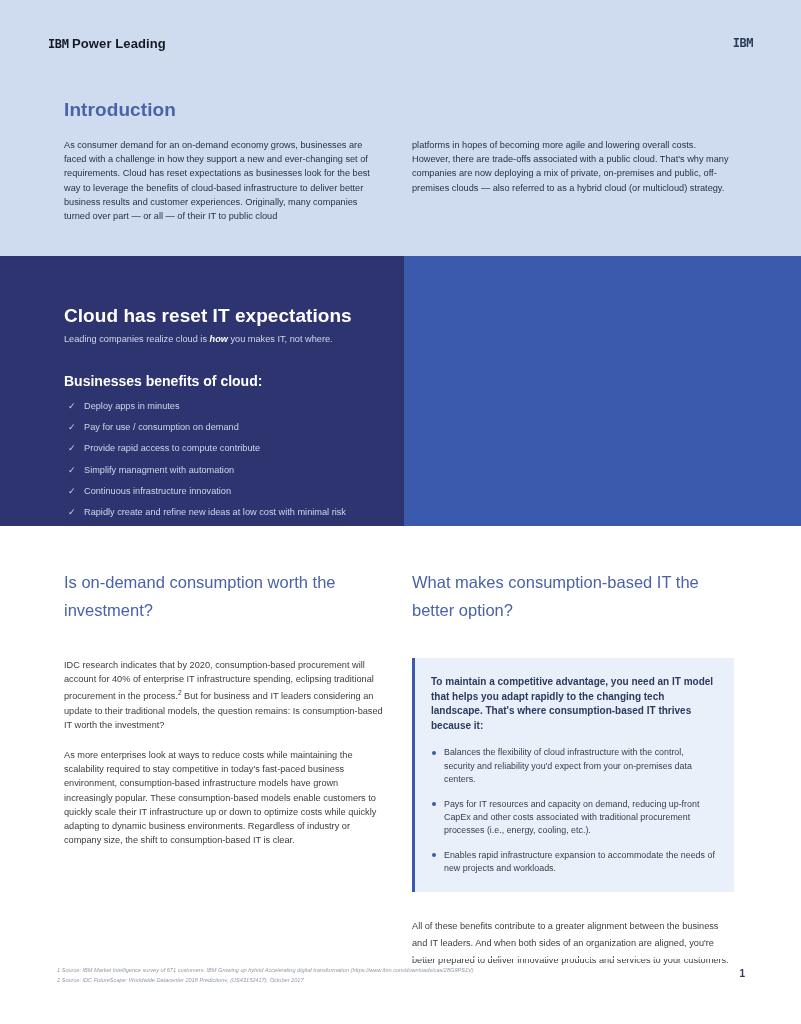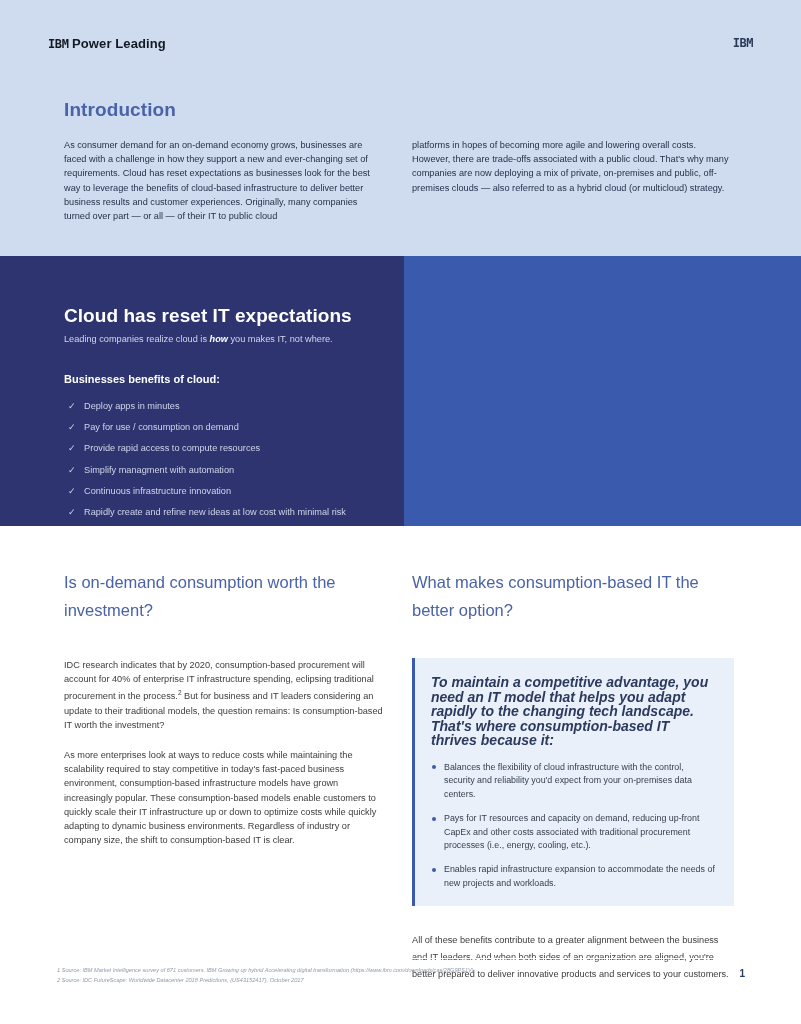--- a/index.html
+++ b/index.html
@@ -114,21 +114,21 @@
     position: absolute;
     left: 64px; top: 78px;
     font-size: 9.2px;
     color: #d2d7ea;
   }
   .blue-sub b { color: #ffffff; font-style: italic; font-weight: 700; }
 
   .benefits-label {
     position: absolute;
     left: 64px; top: 117px;
-    font-size: 11px;
+    font-size: 14px;
     font-weight: 700;
     color: #ffffff;
   }
 
   .benefits-list {
     position: absolute;
     left: 68px; top: 140px;
     width: 330px;
     list-style: none;
   }
@@ -183,23 +183,22 @@
   .body-p sup { font-size: 6.5px; vertical-align: super; }
 
   
   .callout {
     margin-top: 22px;
     background: #eaf0f9;
     border-left: 3px solid #3a5bad;
     padding: 17px 18px 16px 16px;
   }
   .callout-lead {
-    font-size: 14px;
+    font-size: 10px;
     line-height: 14.6px;
-    font-style: italic;
     font-weight: 700;
     color: #2b3a5e;
     margin-bottom: 13px;
   }
   .callout-list { list-style: none; }
   .callout-list li {
     position: relative;
     padding-left: 13px;
     font-size: 8.9px;
     line-height: 13.4px;
@@ -290,21 +289,21 @@
         <li>
           <span class="chk">✓</span>
           <span>Deploy apps in minutes</span>
         </li>
         <li>
           <span class="chk">✓</span>
           <span>Pay for use / consumption on demand</span>
         </li>
         <li>
           <span class="chk">✓</span>
-          <span>Provide rapid access to compute resources</span>
+          <span>Provide rapid access to compute contribute</span>
         </li>
         <li>
           <span class="chk">✓</span>
           <span>Simplify managment with automation</span>
         </li>
         <li>
           <span class="chk">✓</span>
           <span>Continuous infrastructure innovation</span>
         </li>
         <li>

